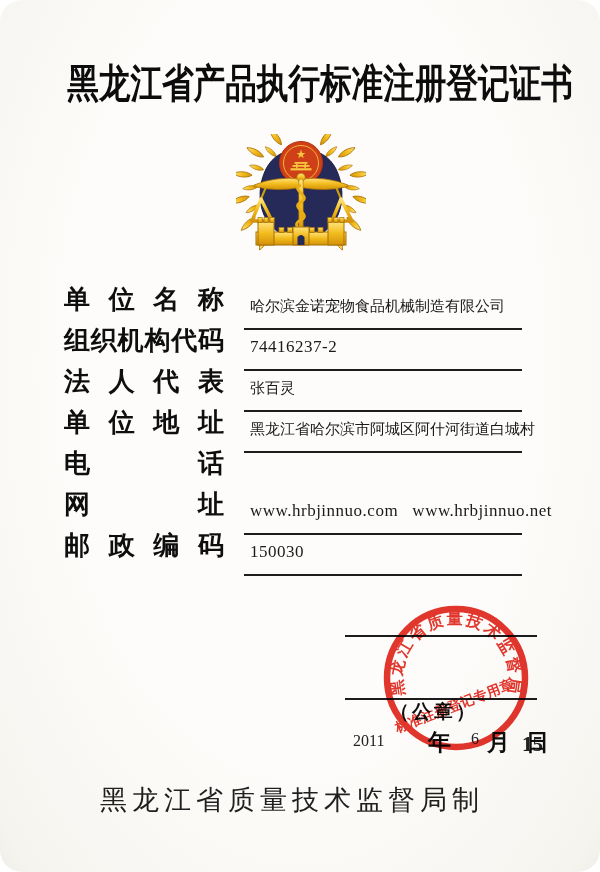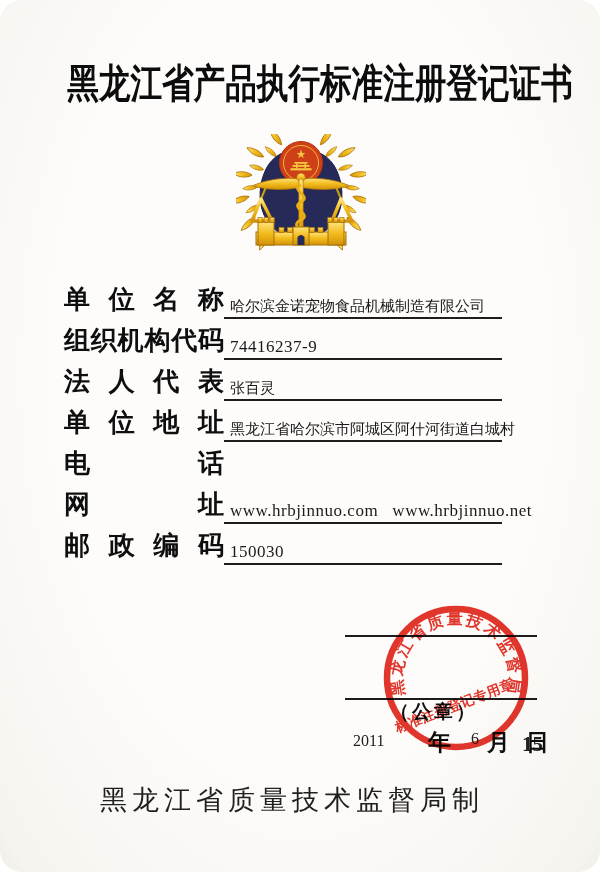--- a/index.html
+++ b/index.html
@@ -18,23 +18,23 @@
   }
   .emblem { position: absolute; left: 236px; top: 134px; width: 130px; height: 122px; }
   .row { position: absolute; left: 0; width: 600px; height: 34px; }
   .lbl {
     position: absolute; left: 64px; width: 160px; height: 34px;
     display: flex; justify-content: space-between; align-items: center;
     font-size: 26px; font-weight: bold; color: #0e0e0e;
     font-family: "Liberation Sans", sans-serif;
   }
   .val {
-    position: absolute; left: 224px; width: 272px; height: 34px;
+    position: absolute; left: 244px; width: 272px; height: 34px;
     border-bottom: 2px solid #1d1d1d;
-    display: flex; align-items: flex-end; padding: 0 0 1px 6px;
+    display: flex; align-items: flex-end; padding: 0 0 12px 6px;
     overflow: visible;
   }
   .val span { white-space: pre; font-size: 16px; color: #1a1a1a; }
   .val.small-cjk span { font-size: 15px; }
   .val.latin span { font-size: 17px; letter-spacing: 0.5px; }
   .cert-label {
     position: absolute; font-weight: bold; color: #0e0e0e;
     font-family: "Liberation Sans", sans-serif;
     font-size: 20px; letter-spacing: 5px; white-space: nowrap;
   }
@@ -154,21 +154,21 @@
   <div class="row" style="top:323px">
     <div class="lbl">
         <span>组</span>
         <span>织</span>
         <span>机</span>
         <span>构</span>
         <span>代</span>
         <span>码</span>
       </div>
     <div class="val latin">
-      <span>74416237-9</span>
+      <span>74416237-2</span>
     </div>
   </div>
   <div class="row" style="top:364px">
     <div class="lbl">
         <span>法</span>
         <span>人</span>
         <span>代</span>
         <span>表</span>
       </div>
     <div class="val small-cjk">

